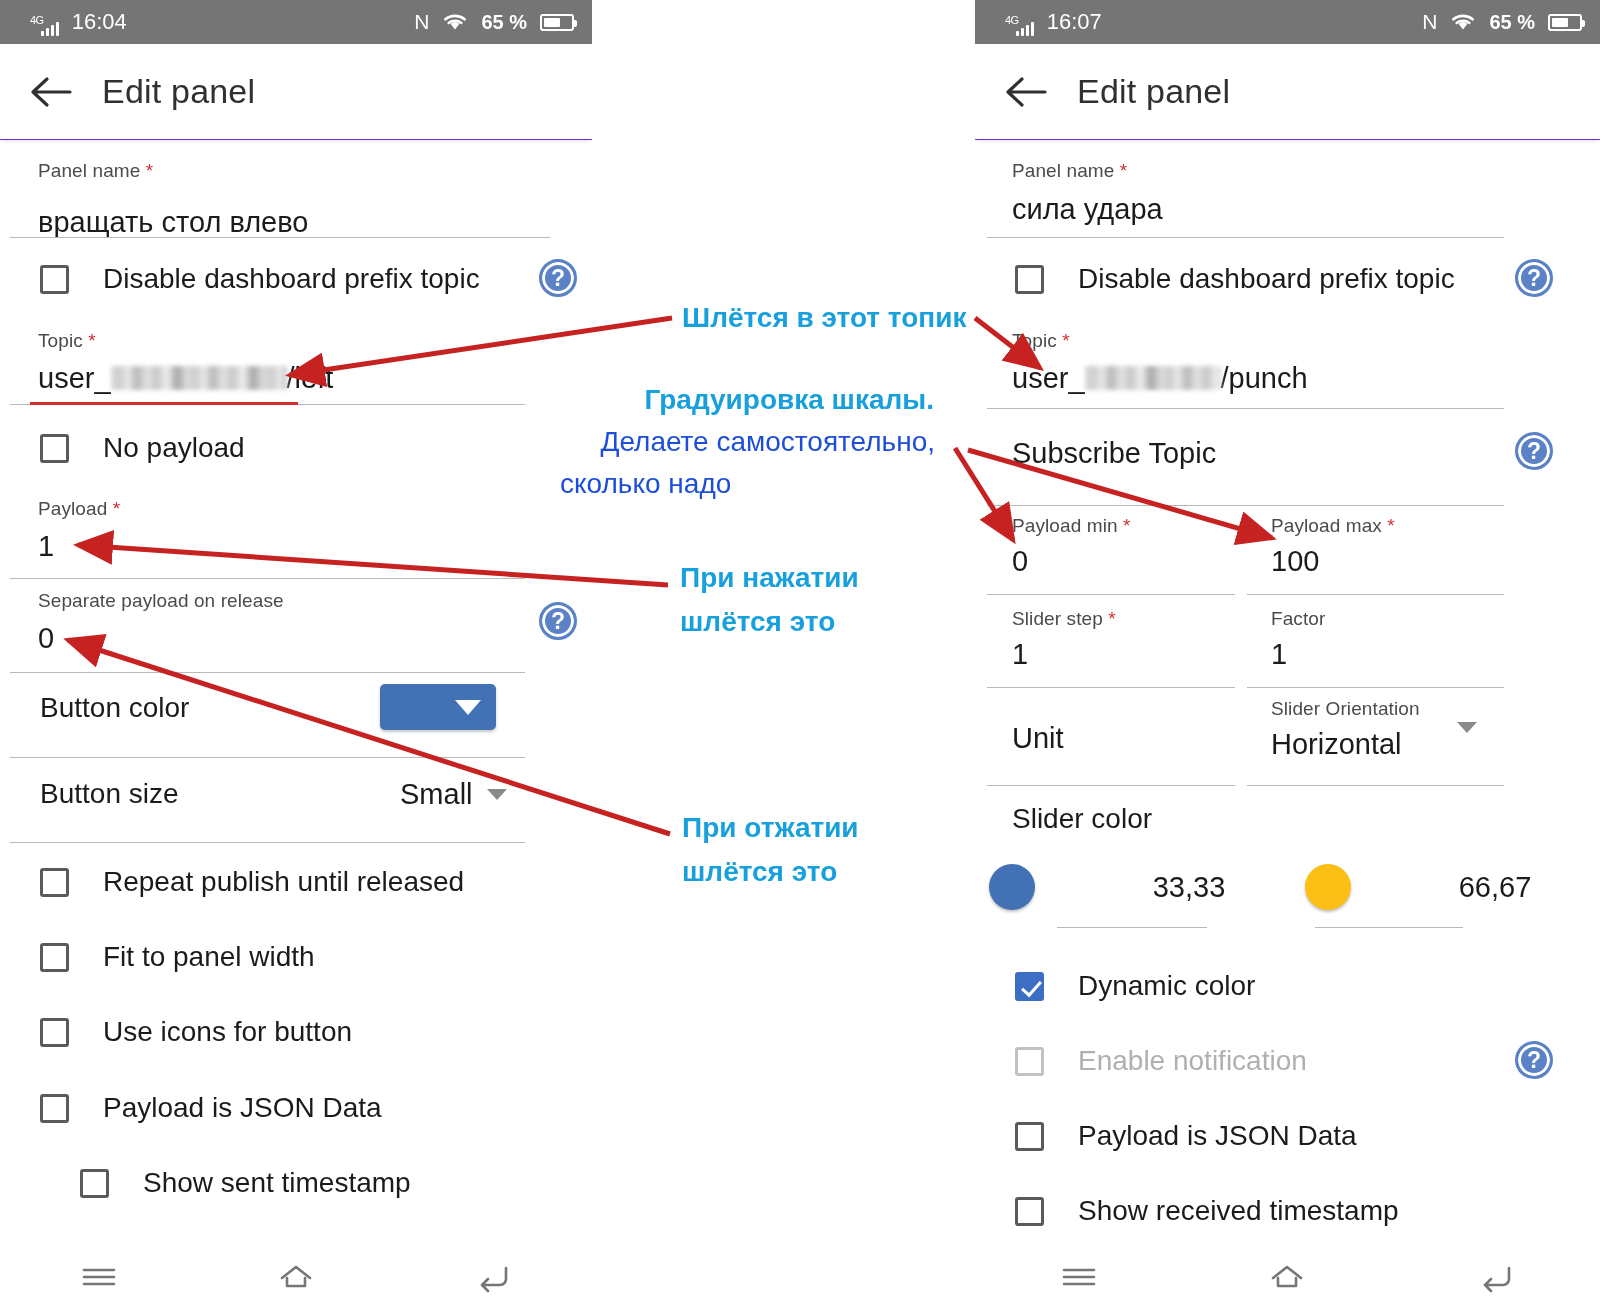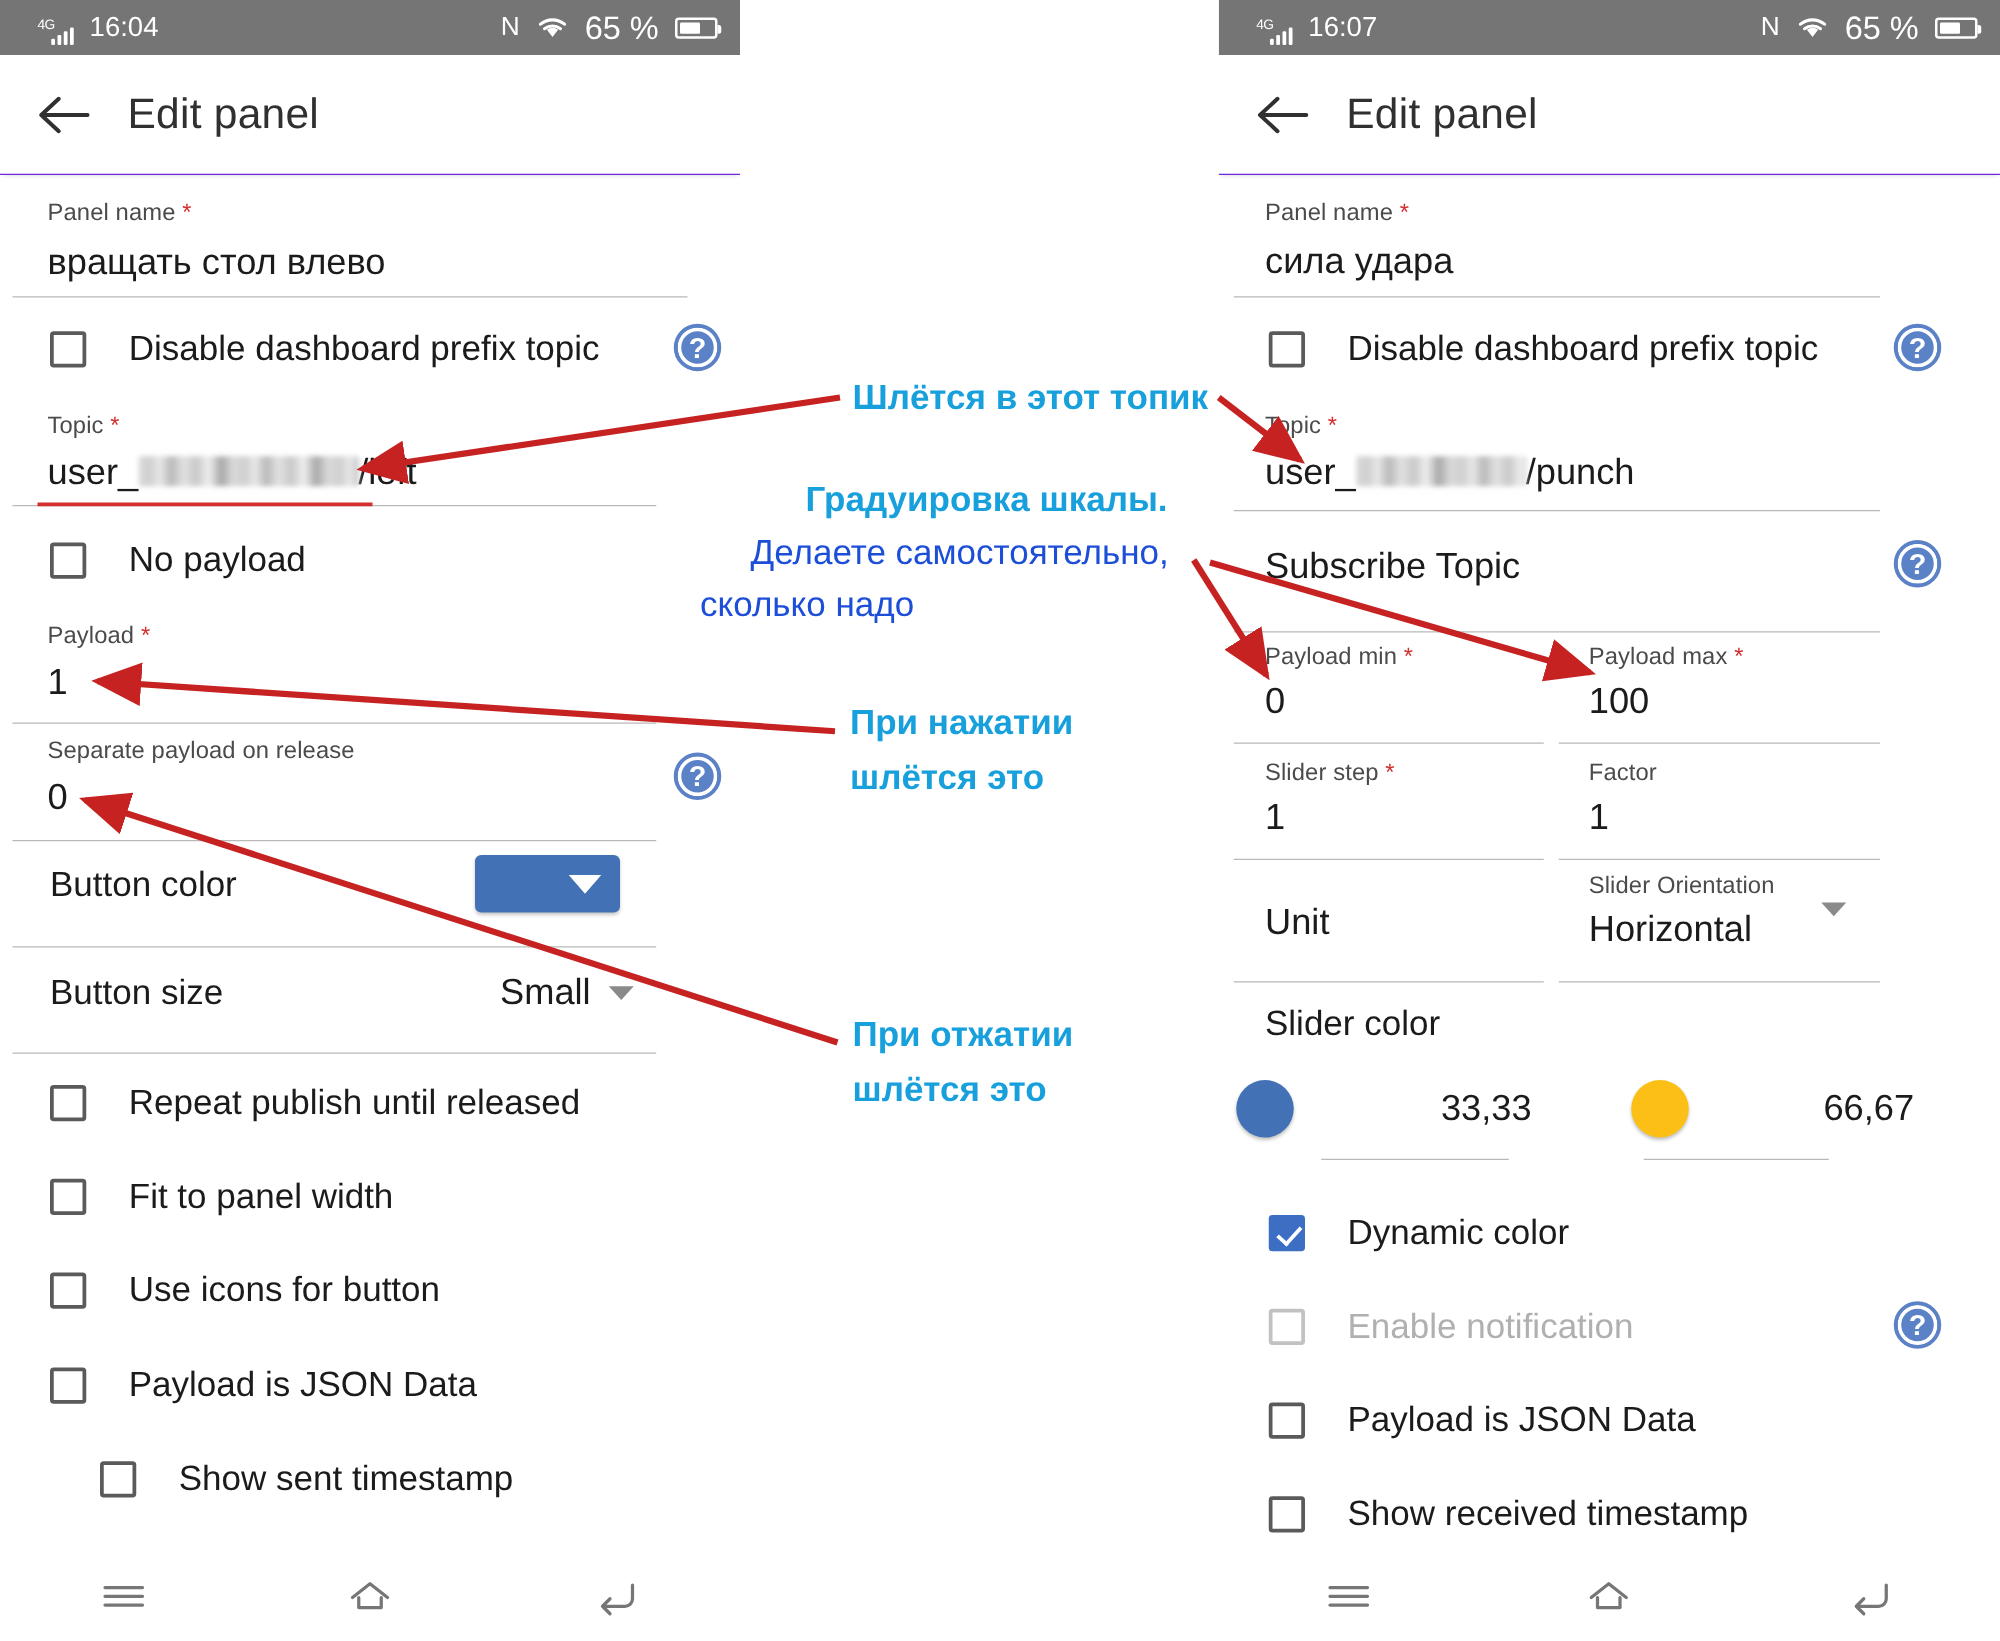--- a/index.html
+++ b/index.html
@@ -31,21 +31,21 @@
   .sb-left { display:flex; align-items:flex-end; gap:7px; }
   .sb-4g { font-size: 11px; line-height:1; position:relative; top:-9px; letter-spacing:-0.5px; }
   .sig-bars { display:flex; align-items:flex-end; gap:2px; height:15px; position:relative; left:-10px; top:1px;}
   .sig-bars i { width:3px; background:#fff; display:block; border-radius:1px;}
   .sig-bars i:nth-child(1){height:5px}
   .sig-bars i:nth-child(2){height:8px}
   .sig-bars i:nth-child(3){height:11px}
   .sig-bars i:nth-child(4){height:14px}
   .sb-time { margin-left: -4px; font-size: 22px; }
   .sb-right { margin-left:auto; display:flex; align-items:center; gap:13px; }
-  .sb-pct { font-size: 26px; }
+  .sb-pct { font-size: 20px; font-weight: bold; }
   .batt {
     width: 34px; height: 17px; border: 2px solid #fff; border-radius: 3px;
     position: relative; display:flex; align-items:center; padding:2px;
   }
   .batt::after {
     content:""; position:absolute; right:-5px; top:4px; width:3px; height:7px;
     background:#fff; border-radius:0 2px 2px 0;
   }
   .batt i { display:block; height:100%; width:62%; background:#fff; border-radius:1px; }
 
@@ -165,21 +165,21 @@
         <path d="M3 18 H40 M3 18 L17 5 M3 18 L17 31" stroke="#303030" stroke-width="3.2" fill="none" stroke-linecap="round" stroke-linejoin="round"></path>
       </svg>
       <span class="title">Edit panel</span>
     </div>
 
     <div class="L" style="left:38px; top:160px; width:520px;">
       <div class="flabel">
         <span>Panel name</span>
         <span class="req">*</span>
       </div>
-      <div class="fvalue" style="margin-top:10px;">вращать стол влево</div>
+      <div class="fvalue" style="margin-top:22px;">вращать стол влево</div>
     </div>
     <div class="L underline" style="left:10px; top:237px; width:540px;"></div>
 
     <div class="L chkrow" style="left:40px; top:263px;">
       <span class="chk"></span>
       <span class="chklabel">Disable dashboard prefix topic</span>
     </div>
     <div class="L help" style="left:539px; top:259px;">?</div>
 
     <div class="L" style="left:38px; top:330px; width:500px;">

